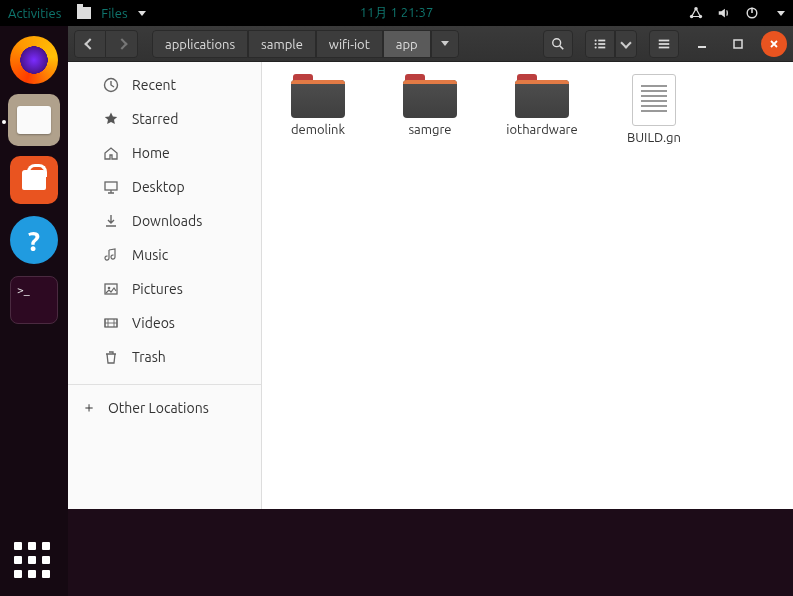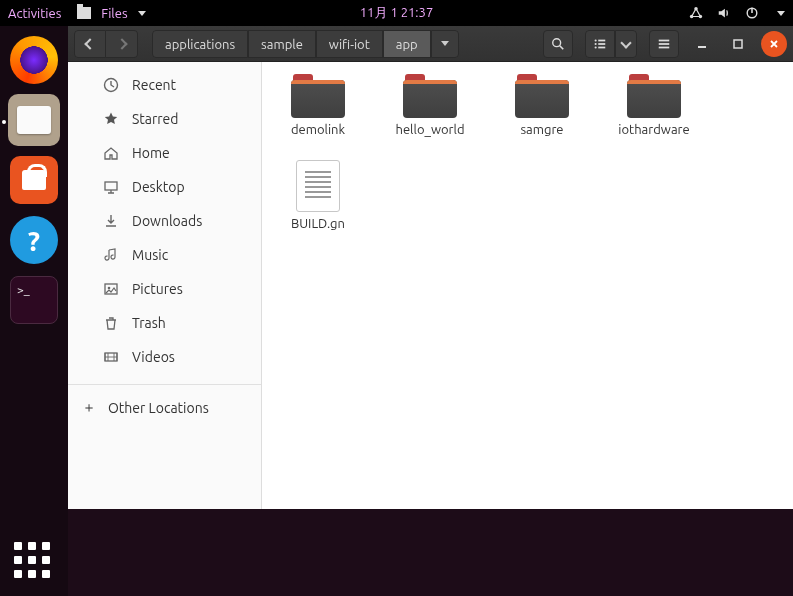--- a/index.html
+++ b/index.html
@@ -1,19 +1,19 @@
 <!DOCTYPE html>
 <html><head>
 <meta charset="utf-8">
 <style>
   * { box-sizing: border-box; margin: 0; padding: 0; font-family: Ubuntu, "Segoe UI", sans-serif; }
   body { width: 793px; height: 596px; background: #1d0c18; overflow: hidden; position: relative; }
 
   
-  .top-panel { height: 26px; background: #000; color: #f0abfc; display: flex; align-items: center; font-size: 13px; padding: 0 8px; }
+  .top-panel { height: 26px; background: #000; color: #0f766e; display: flex; align-items: center; font-size: 13px; padding: 0 8px; }
   .top-left { display: flex; align-items: center; gap: 16px; }
   .top-center { position: absolute; left: 50%; transform: translateX(-50%); }
   .top-right { margin-left: auto; display: flex; align-items: center; gap: 14px; }
   .tri-down { display:inline-block; border-left:4px solid transparent; border-right:4px solid transparent; border-top:5px solid #ddd; margin-left:4px; vertical-align:middle;}
   .files-menu { display:flex; align-items:center; gap:6px;}
   .folder-glyph { width:14px; height:12px; background:#ddd; position:relative; margin-right:4px;}
   .folder-glyph::before{content:"";position:absolute;top:-3px;left:0;width:6px;height:3px;background:#ddd;}
 
   
   .dock { position:absolute; left:0; top:26px; bottom:0; width:68px; background:rgba(0,0,0,0.25); display:flex; flex-direction:column; align-items:center; padding-top:8px; gap:8px;}
@@ -274,33 +274,33 @@
                 <rect x="2" y="3" width="12" height="10" stroke="#666" stroke-width="1.3" fill="none"></rect>
                 <circle cx="6" cy="7" r="1.3" fill="#666"></circle>
                 <path d="M3 12l3-3 2 2 3-4 2 3" stroke="#666" stroke-width="1.2" fill="none"></path>
               </svg>
             </span>
             <span>Pictures</span>
           </div>
           <div class="side-item">
             <span class="sic">
               <svg viewBox="0 0 16 16" width="16" height="16">
-                <path d="M4 5h8l-1 9H5zM3 5h10M6 3h4v2" stroke="#666" stroke-width="1.3" fill="none"></path>
-              </svg>
-            </span>
-            <span>Trash</span>
-          </div>
-          <div class="side-item">
-            <span class="sic">
-              <svg viewBox="0 0 16 16" width="16" height="16">
                 <rect x="2" y="4" width="12" height="8" stroke="#666" stroke-width="1.3" fill="none"></rect>
                 <path d="M2 4v8M14 4v8M5 4v8M11 4v8M2 8h12" stroke="#666" stroke-width="0.9"></path>
               </svg>
             </span>
             <span>Videos</span>
+          </div>
+          <div class="side-item">
+            <span class="sic">
+              <svg viewBox="0 0 16 16" width="16" height="16">
+                <path d="M4 5h8l-1 9H5zM3 5h10M6 3h4v2" stroke="#666" stroke-width="1.3" fill="none"></path>
+              </svg>
+            </span>
+            <span>Trash</span>
           </div>
         </div>
       <div class="side-sep"></div>
       <div class="other-loc">
         <span class="sic">＋</span>
         <span>Other Locations</span>
       </div>
     </div>
 
     <div class="content" id="content-area">
@@ -309,34 +309,27 @@
             <div class="folder-back"></div>
             <div class="folder-body"></div>
           </div>
           <div class="item-label">demolink</div>
         </div>
         <div class="item">
           <div class="folder-ico">
             <div class="folder-back"></div>
             <div class="folder-body"></div>
           </div>
-          <div class="item-label">hello_world</div>
+          <div class="item-label">samgre</div>
         </div>
         <div class="item">
           <div class="folder-ico">
             <div class="folder-back"></div>
             <div class="folder-body"></div>
           </div>
-          <div class="item-label">samgre</div>
-        </div>
-        <div class="item">
-          <div class="folder-ico">
-            <div class="folder-back"></div>
-            <div class="folder-body"></div>
-          </div>
           <div class="item-label">iothardware</div>
         </div>
         <div class="item">
           <div class="file-ico">
             <span></span>
             <span></span>
             <span></span>
             <span></span>
             <span></span>
             <span></span>

